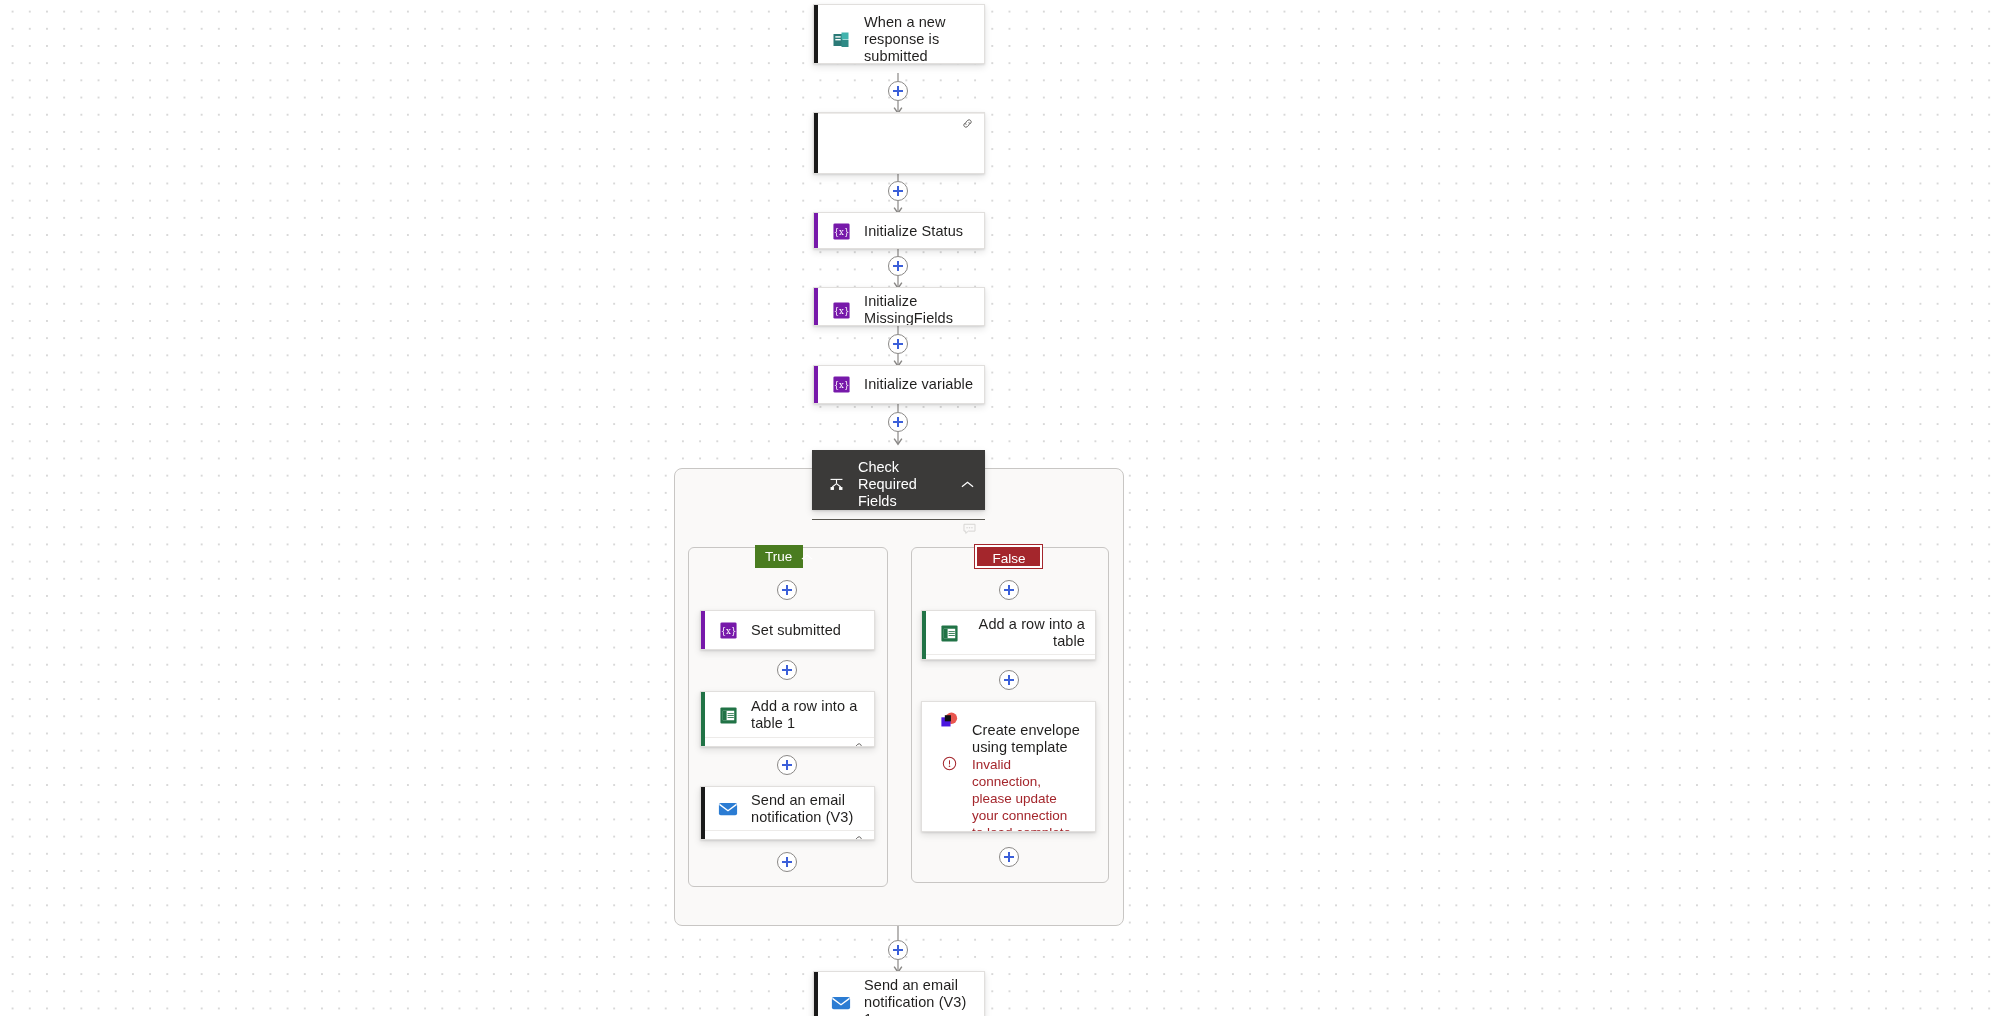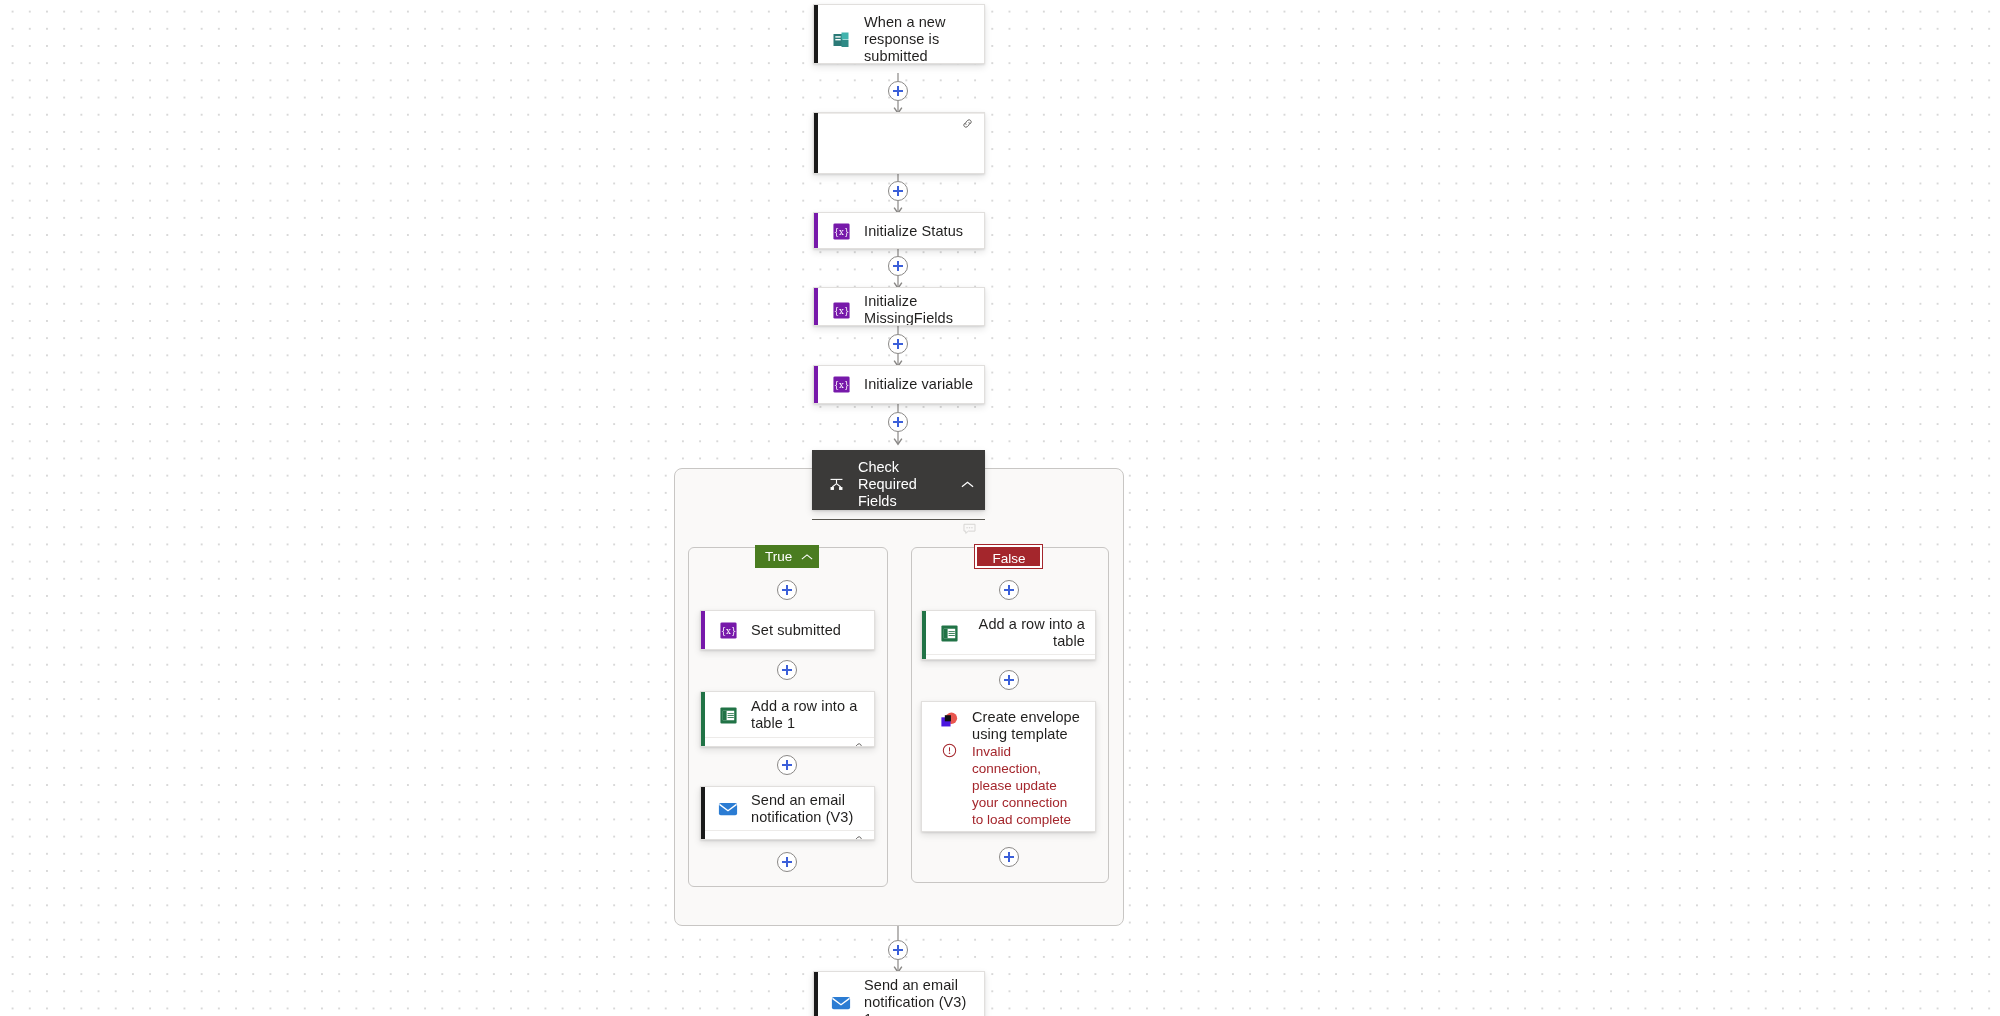--- a/index.html
+++ b/index.html
@@ -276,21 +276,21 @@
         <svg width="13" height="12" viewBox="0 0 16 14">
           <path d="M1.2,1.2 h13.6 v8.4 h-8.2 l-3.2,2.8 v-2.8 h-2.2 z" fill="none" stroke="#d6d5d3" stroke-width="1.2"></path>
           <circle cx="5" cy="5.4" r=".9" fill="#d6d5d3"></circle>
           <circle cx="8" cy="5.4" r=".9" fill="#d6d5d3"></circle>
           <circle cx="11" cy="5.4" r=".9" fill="#d6d5d3"></circle>
         </svg>
       </span>
     </div>
   </div>
 
-  <div class="pill true" style="left:755px; top:545px; width:64px; height:23px;">
+  <div class="pill true" style="left:755px; top:545px; width:48px; height:23px;">
     <span>True</span>
     <span>
       <svg width="12" height="8" viewBox="0 0 14 9">
           <path d="M1,7 L7,2 L13,7" fill="none" stroke="#ffffff" stroke-width="1.3"></path>
         </svg>
     </span>
   </div>
 
   <div class="pill false" style="left:975px; top:545px; width:67px; height:23px;">
     <span>False</span>
@@ -395,21 +395,21 @@
   <div class="node" style="left:921px; top:701px; width:175px; height:131px;">
     <div class="accent" style="background:#ffffff;"></div>
     <div class="body" style="min-height:32px; padding-top:7px; padding-bottom:0px; align-items:flex-start;">
       <span class="icon" style="margin-top:1px;">
         <svg width="21" height="21" viewBox="0 0 22 22">
           <circle cx="13" cy="7.6" r="6" fill="#e9564f"></circle>
           <rect x="2.5" y="6.6" width="9.6" height="9.6" fill="#4b17e0"></rect>
           <rect x="6.1" y="4.4" width="6.4" height="6.4" fill="#111111"></rect>
         </svg>
       </span>
-      <span class="title" style="max-width:108px; display:inline-block;">Create envelope using template</span>
+      <span class="title" style="max-width:108px; display:inline-block;margin-top:13px;">Create envelope using template</span>
     </div>
     <div class="err-line">
       <span class="err-icon">
         <svg width="15" height="15" viewBox="0 0 16 16">
           <circle cx="8" cy="8" r="6.6" fill="none" stroke="#a4262c" stroke-width="1.1"></circle>
           <line x1="8" y1="4.6" x2="8" y2="9" stroke="#a4262c" stroke-width="1.1"></line>
           <circle cx="8" cy="11" r=".85" fill="#a4262c"></circle>
         </svg>
       </span>
       <span class="err-text">Invalid connection, please update your connection to load complete details</span>

